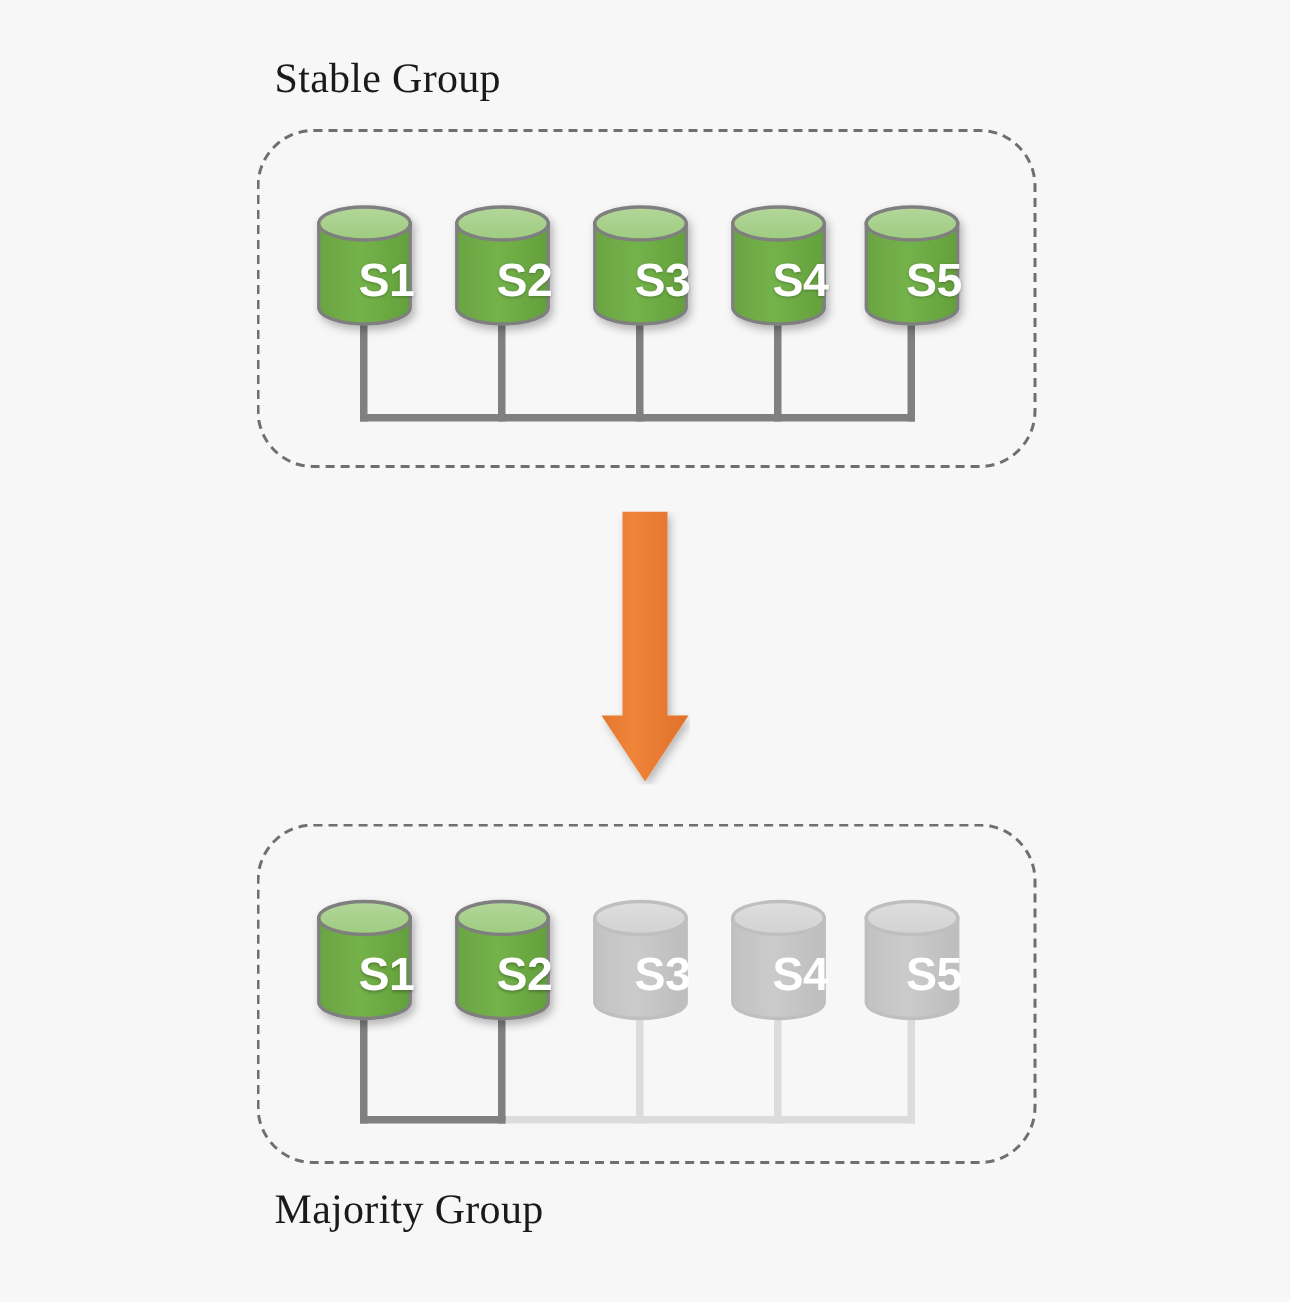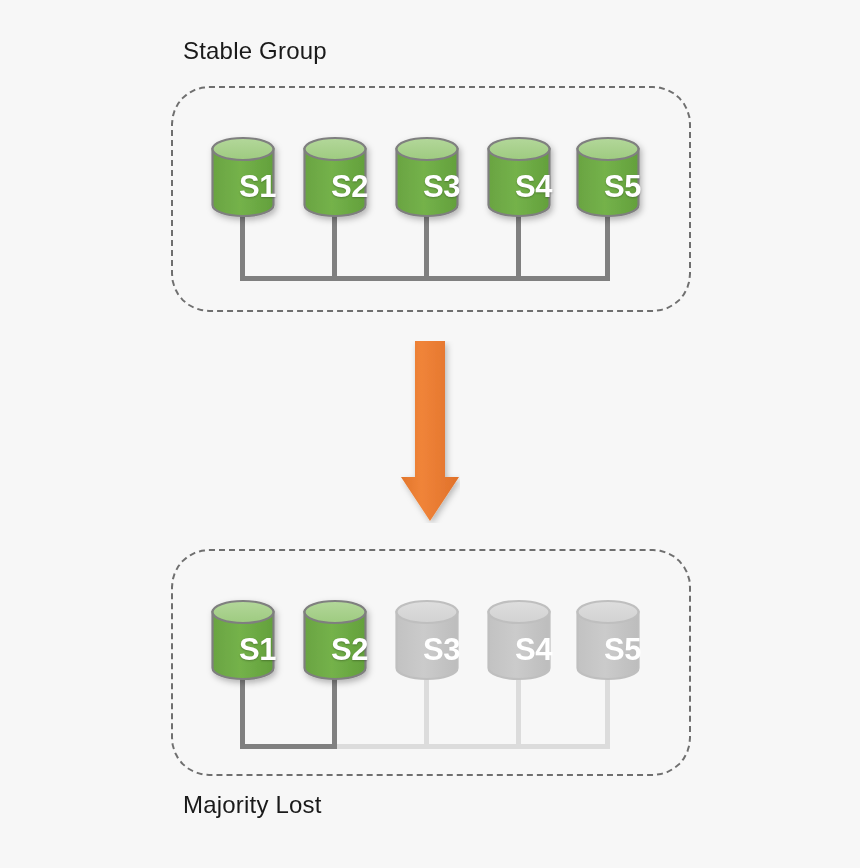--- a/index.html
+++ b/index.html
@@ -12,25 +12,26 @@
     width: 860px;
     height: 868px;
     background: #f7f7f7;
     font-family: "Liberation Sans", sans-serif;
     overflow: hidden;
   }
 
   
   .caption {
     position: absolute;
-    font-size: 24px;
+    font-size: 28px;
     font-weight: 400;
     color: #1a1a1a;
     letter-spacing: 0.2px;
     white-space: nowrap;
+    font-family: Liberation Serif, serif;
   }
   #caption-top    { left: 183px; top: 37px; }
   #caption-bottom { left: 183px; top: 791px; }
 
   
   .group-box {
     position: absolute;
     border: 2.5px dashed #6f6f6f;
     border-radius: 38px;
     box-sizing: border-box;
@@ -239,15 +240,15 @@
   <div class="cylinder" style="left:575px; top:599px;">
     <svg class="cyl-svg" width="66" height="82" viewBox="0 0 66 82">
       <g>
         <path d="M2.5 13 L2.5 69 A30.5 11 0 0 0 63.5 69 L63.5 13 Z" fill="url(#gI1)" stroke="#bfbfbf" stroke-width="2.2"></path>
         <ellipse cx="33" cy="13" rx="30.5" ry="11" fill="url(#gIT1)" stroke="#bfbfbf" stroke-width="2.2"></ellipse>
       </g>
     </svg>
     <div class="cyl-label" style="text-shadow:none;">S5</div>
   </div>
 
-  <div class="caption" id="caption-bottom">Majority Lost</div>
+  <div class="caption" id="caption-bottom">Majority Group</div>
 
 </div>
 
 </body></html>

